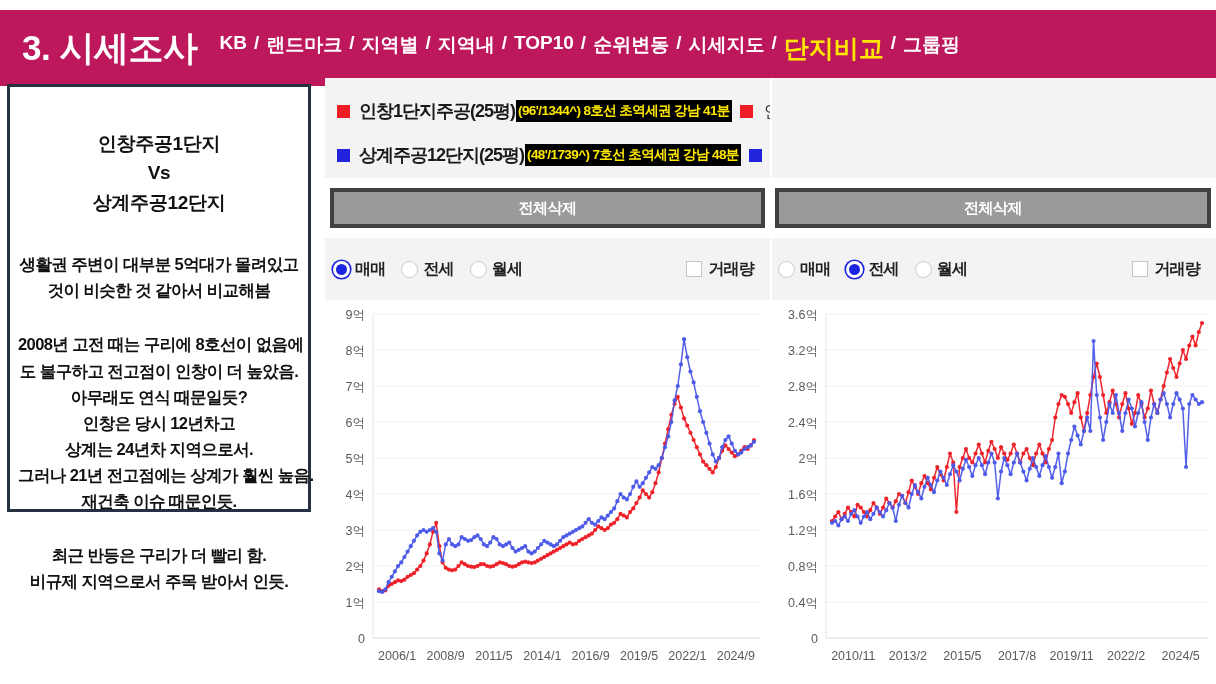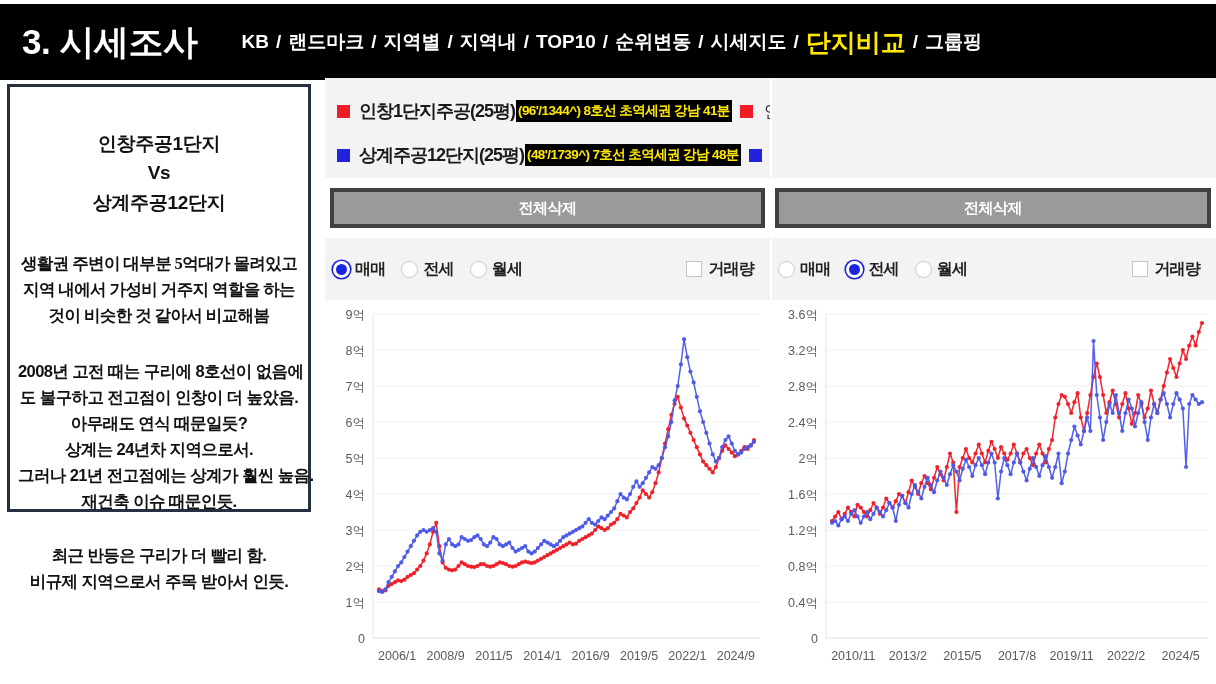--- a/index.html
+++ b/index.html
@@ -7,34 +7,34 @@
   body {
     width:1216px; height:684px;
     background:#ffffff;
     font-family:"Liberation Sans","DejaVu Sans",sans-serif;
     overflow:hidden;
     position:relative;
   }
 
   
   #header {
-    position:absolute; left:0; top:4px; width:1216px; height:76px;
-    background:#000000;
+    position:absolute; left:0; top:10px; width:1216px; height:76px;
+    background:#be185d;
     display:flex; align-items:center;
   }
   #header-title {
     color:#ffffff;
     font-size:35px; font-weight:bold;
     letter-spacing:-0.5px;
     margin-left:22px;
     white-space:nowrap;
   }
   #header-nav {
-    margin-left:44px;
-    display:flex; align-items:center;
+    margin-left:22px;
+    display:flex; align-items:flex-start;
     white-space:nowrap;
     font-size:19px; font-weight:bold;
     color:#ffffff;
   }
   #header-nav .nav-item { color:#ffffff; }
   #header-nav .nav-item.active { color:#ffe800; font-size:25px; font-weight:bold; }
   #header-nav .nav-sep { color:#ffffff; margin:0 7px; }
 
   
   #left-panel {
@@ -49,21 +49,21 @@
   #note-heading div {
     font-size:19px; font-weight:bold; color:#111;
     line-height:1.55;
     letter-spacing:-0.3px;
   }
   .note-block {
     font-size:16.5px; font-weight:bold; color:#111;
     line-height:1.58;
     letter-spacing:-0.6px;
   }
-  #note-block-1 { margin-top:34px;font-family:Liberation Serif, serif; }
+  #note-block-1 { margin-top:34px; }
   #note-block-2 { margin-top:28px; }
   #note-block-3 { margin-top:28px; }
   .note-block div { white-space:nowrap; }
 
   
   #content {
     position:absolute; left:325px; top:78px;
     width:891px; height:606px;
     display:flex;
   }
@@ -190,27 +190,27 @@
 </div>
 
 <div id="left-panel">
   <div id="note-heading">
     <div>인창주공1단지</div>
     <div>Vs</div>
     <div>상계주공12단지</div>
   </div>
   <div id="note-block-1" class="note-block">
       <div>생활권 주변이 대부분 5억대가 몰려있고</div>
-      <div>지역 내에서 가성비 거주지 역할을 하는</div>
       <div>것이 비슷한 것 같아서 비교해봄</div>
     </div>
   <div id="note-block-2" class="note-block">
       <div>2008년 고전 때는 구리에 8호선이 없음에</div>
       <div>도 불구하고 전고점이 인창이 더 높았음.</div>
       <div>아무래도 연식 때문일듯?</div>
+      <div>인창은 당시 12년차고</div>
       <div>상계는 24년차 지역으로서.</div>
       <div>그러나 21년 전고점에는 상계가 훨씬 높음.</div>
       <div>재건축 이슈 때문인듯.</div>
     </div>
   <div id="note-block-3" class="note-block">
       <div>최근 반등은 구리가 더 빨리 함.</div>
       <div>비규제 지역으로서 주목 받아서 인듯.</div>
     </div>
 </div>
 

